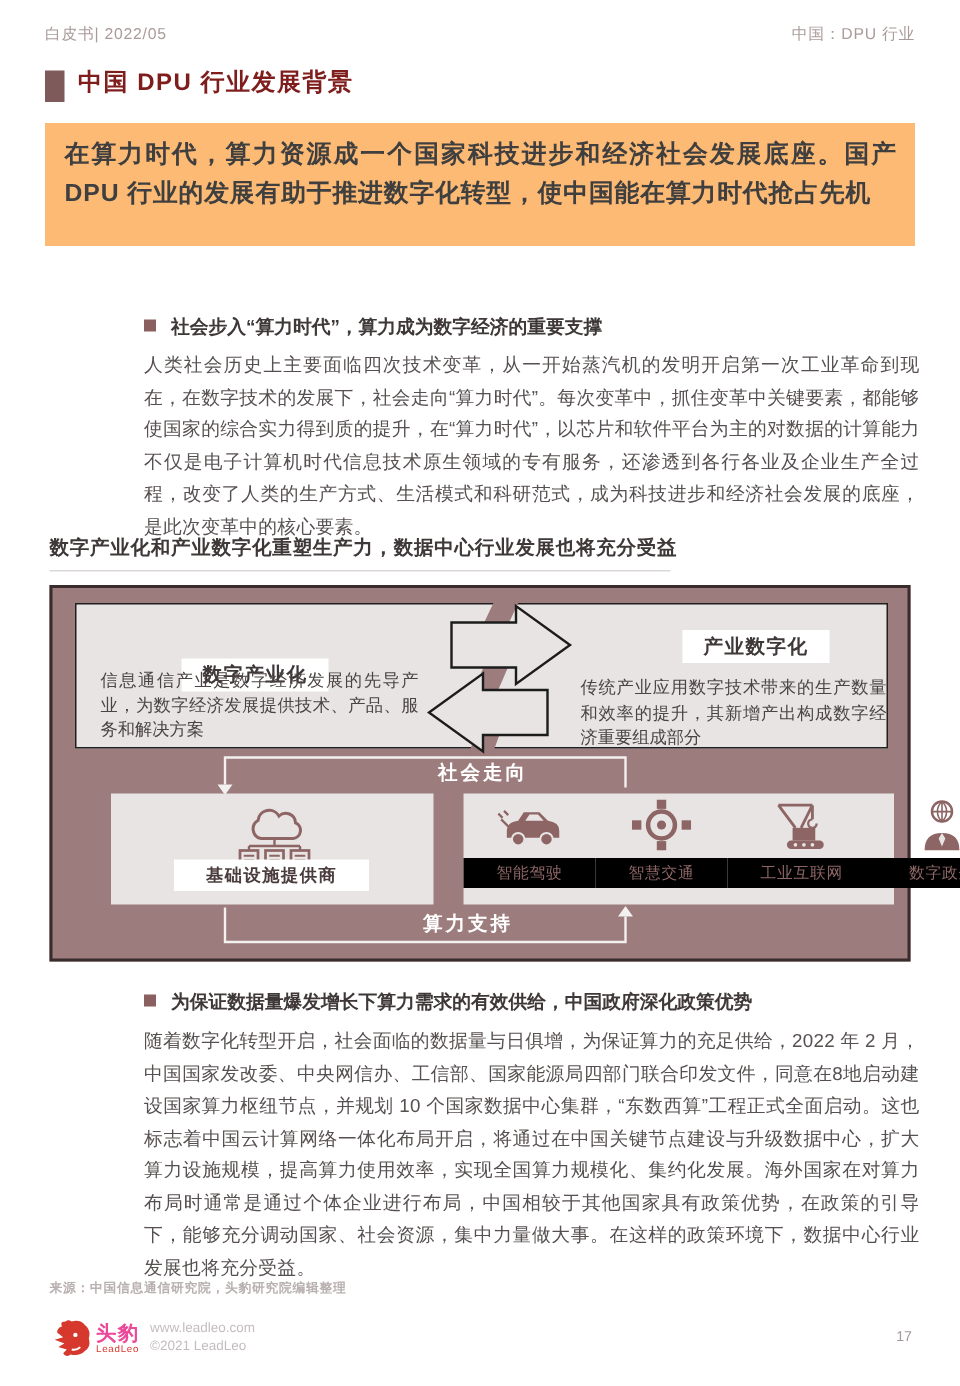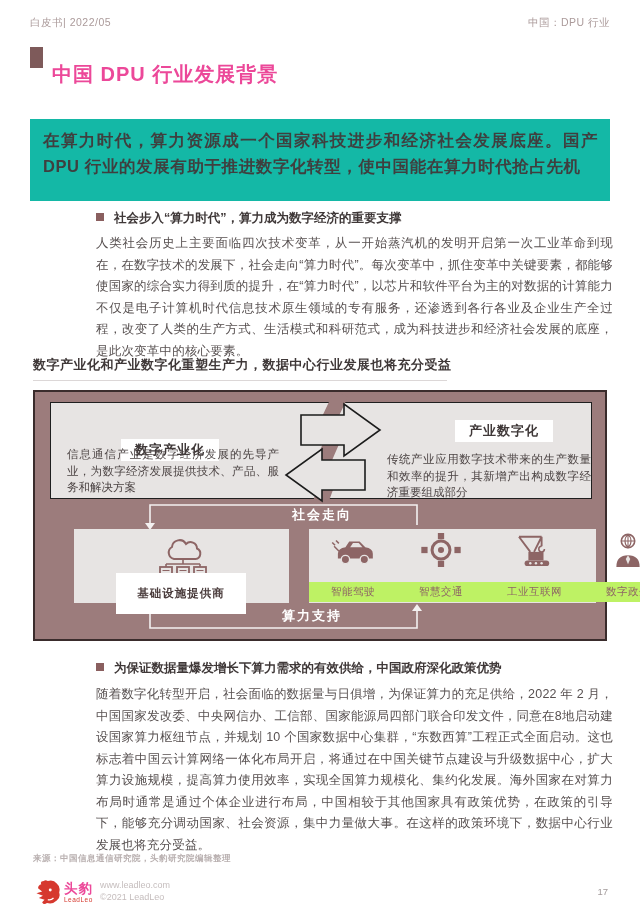--- a/index.html
+++ b/index.html
@@ -6,26 +6,26 @@
   html,body { background:#fff; }
   body { font-family:"Liberation Sans","DejaVu Sans",sans-serif; }
   .page { position:relative; width:640px; height:924px; background:#ffffff; overflow:hidden; }
 
   
   .hdr-left { position:absolute; left:30px; top:16px; font-size:10.5px; color:#ab9a9a; letter-spacing:.5px; }
   .hdr-right { position:absolute; right:30px; top:16px; font-size:10.5px; color:#ab9a9a; letter-spacing:.5px; }
 
   
   .title-sq { position:absolute; left:30px; top:47px; width:13px; height:21px; background:#7e5a5a; }
-  .page-title { position:absolute; left:52px; top:61px; font-size:20px; font-weight:bold; color:#ec4899; letter-spacing:1px; }
+  .page-title { position:absolute; left:52px; top:45px; font-size:16px; font-weight:bold; color:#7f1d1d; letter-spacing:1px; }
 
   
-  .banner { position:absolute; left:30px; top:82px; width:580px; height:82px; background:#14b8a6;
+  .banner { position:absolute; left:30px; top:82px; width:580px; height:82px; background:#fdba74;
             color:#3f3f3f; font-size:16.5px; font-weight:bold; line-height:26px; padding:8px 12px 0 13px;
-            text-align:justify; letter-spacing:.6px;margin-top:37px; }
+            text-align:justify; letter-spacing:.6px; }
 
   
   .sec-head { position:absolute; left:96px; width:520px; font-size:12.5px; font-weight:bold; color:#3f3838; }
   .sec-head .sq { display:inline-block; width:8px; height:8px; background:#8a5f5f; margin-right:10px; vertical-align:1px; }
   .sh1 { top:210px; } .sh2 { top:660px; }
 
   
   .para { position:absolute; left:96px; width:517px; font-size:12.5px; color:#575050; line-height:21.5px;
           text-align:justify; letter-spacing:.2px; }
   .p1 { top:233px; } .p2 { top:684px; }
@@ -45,25 +45,25 @@
   .txt-right { left:336px; top:48px; width:204px; }
   .dg-arrows { position:absolute; left:232px; top:2px; }
 
   .dg-lines { position:absolute; left:0; top:107px; }
   .fb-label { position:absolute; left:222px; top:114px; width:130px; text-align:center; color:#ffffff; font-size:13px; font-weight:bold; letter-spacing:2px; }
   .sp-label { position:absolute; left:212px; top:215px; width:130px; text-align:center; color:#ffffff; font-size:13px; font-weight:bold; letter-spacing:2px; }
 
   .infra-box { position:absolute; left:39px; top:137px; width:215px; height:74px; background:#e7e4e3; }
   .infra-box .ic { position:absolute; left:78px; top:3px; }
   .infra-label { position:absolute; left:42px; top:44px; width:130px; background:#ffffff; text-align:center;
-                 font-size:11.5px; font-weight:bold; color:#4a3c3c; padding:13px 0; letter-spacing:1px; }
+                 font-size:11.5px; font-weight:bold; color:#4a3c3c; padding:3px 0; letter-spacing:1px; }
 
   .apps-box { position:absolute; left:274px; top:137px; width:287px; height:74px; background:#e7e4e3; display:flex; }
   .app-col { flex:1; display:flex; flex-direction:column; align-items:center; padding-top:4px; }
-  .app-label { background:#bef264; font-size:10.5px; color:#8d6565; padding:3px 22px; margin-top:15px; white-space:nowrap; letter-spacing:.5px; }
+  .app-label { background:#000000; font-size:10.5px; color:#8d6565; padding:3px 22px; margin-top:5px; white-space:nowrap; letter-spacing:.5px; }
 
   
   .src { position:absolute; left:33px; top:853px; font-size:8.5px; color:#b9b0b0; letter-spacing:.5px;font-weight:bold; }
   .logo-tiger { position:absolute; left:34px; top:880px; }
   .logo-cn { position:absolute; left:64px; top:880px; font-size:13.5px; font-weight:bold; color:#ec4899; letter-spacing:1px; }
   .logo-en { position:absolute; left:64px; top:896px; font-size:6.5px; color:#d6382e; letter-spacing:.5px; }
   .foot-web { position:absolute; left:100px; top:880px; font-size:9px; color:#c5bdbd; }
   .foot-copy { position:absolute; left:100px; top:892px; font-size:9px; color:#c5bdbd; }
   .page-num { position:absolute; right:32px; top:886px; font-size:9.5px; color:#a29a9a; }
 </style>

